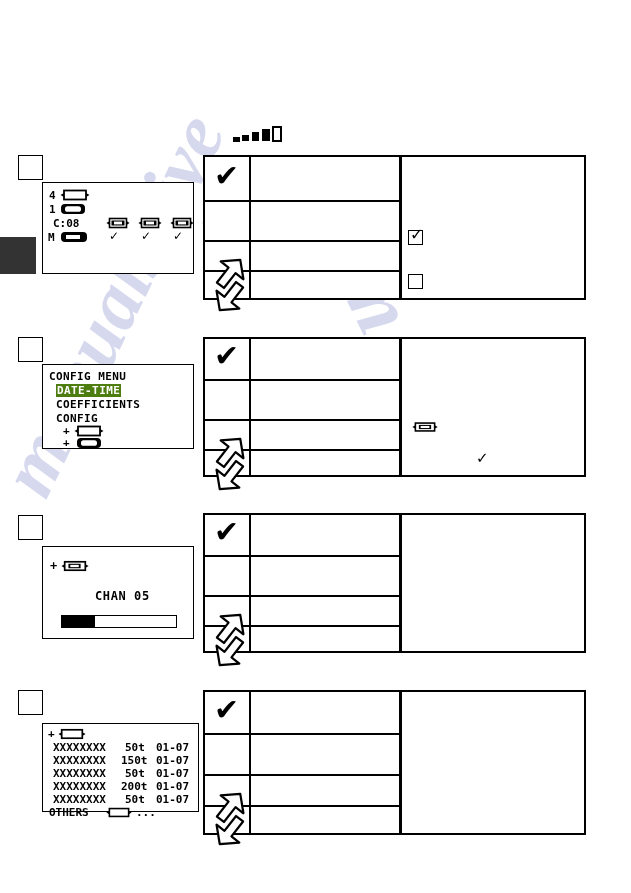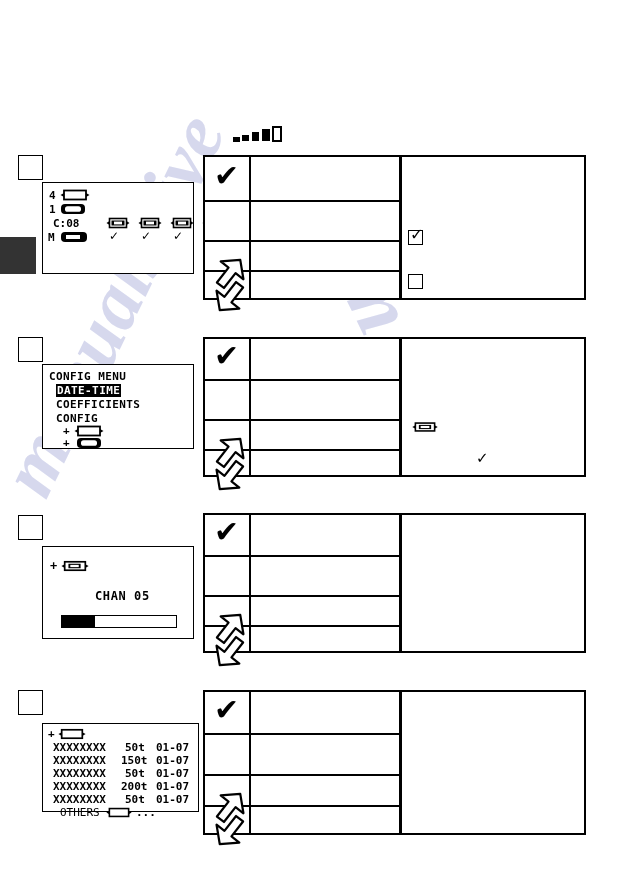--- a/index.html
+++ b/index.html
@@ -51,21 +51,21 @@
   .cbox .tick{position:absolute;left:1px;top:-4px;font-size:16px;font-weight:bold;}
 
   
   .arrows{position:absolute;width:40px;height:64px;}
 
   
   .lcdtxt{position:absolute;white-space:pre;font-family:"DejaVu Sans Mono","Liberation Mono",monospace;
           letter-spacing:0px;}
   .cart{position:absolute;}       
   .smalltick{position:absolute;font-family:"DejaVu Sans",sans-serif;}
-  .hl{background:#000000;color:#fff;}
+  .hl{background:#4d7c0f;color:#fff;}
   .progwrap{position:absolute;border:1.6px solid #000;background:#fff;box-sizing:border-box;}
   .progfill{position:absolute;left:0;top:0;bottom:0;background:#000;}
 </style>
 </head>
 <body>
 
 <div class="page">
 
   <div class="wm wm-a">manualshive</div>
   <div class="wm wm-b">com</div>
@@ -290,21 +290,21 @@
       <div class="lcdtxt" style="left:113px;top:43px;font-size:11px;font-weight:bold;">01-07</div>
 
       <div class="lcdtxt" style="left:10px;top:56px;font-size:11px;font-weight:bold;">XXXXXXXX</div>
       <div class="lcdtxt" style="left:78px;top:56px;font-size:11px;font-weight:bold;">200t</div>
       <div class="lcdtxt" style="left:113px;top:56px;font-size:11px;font-weight:bold;">01-07</div>
 
       <div class="lcdtxt" style="left:10px;top:69px;font-size:11px;font-weight:bold;">XXXXXXXX</div>
       <div class="lcdtxt" style="left:82px;top:69px;font-size:11px;font-weight:bold;">50t</div>
       <div class="lcdtxt" style="left:113px;top:69px;font-size:11px;font-weight:bold;">01-07</div>
 
-      <div class="lcdtxt" style="left:17px;top:82px;font-size:11px;font-weight:normal;">OTHERS</div>
+      <div class="lcdtxt" style="left:6px;top:82px;font-size:11px;font-weight:bold;">OTHERS</div>
       <svg class="cart" style="left:62px;top:83px;" width="28" height="11" viewBox="0 0 32 12">
         <rect x="5" y="1.5" width="22" height="9" fill="#fff" stroke="#000" stroke-width="1.8"></rect>
         <path d="M5 4 L1.5 6 L5 8 Z" fill="#000"></path>
         <path d="M27 4 L30.5 6 L27 8 Z" fill="#000"></path>
       </svg>
       <div class="lcdtxt" style="left:93px;top:82px;font-size:11px;font-weight:bold;">...</div>
     </div>
 
     <div class="tbl" style="left:203px;top:690px;width:198px;height:145px;">
       <div class="vline" style="left:44px;"></div>

